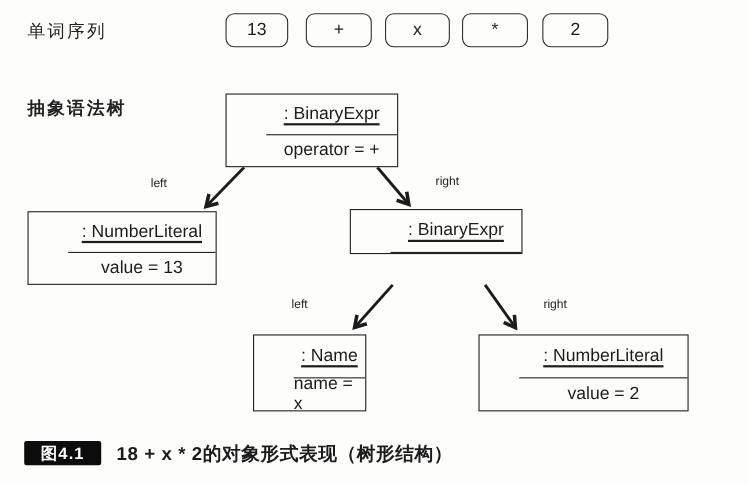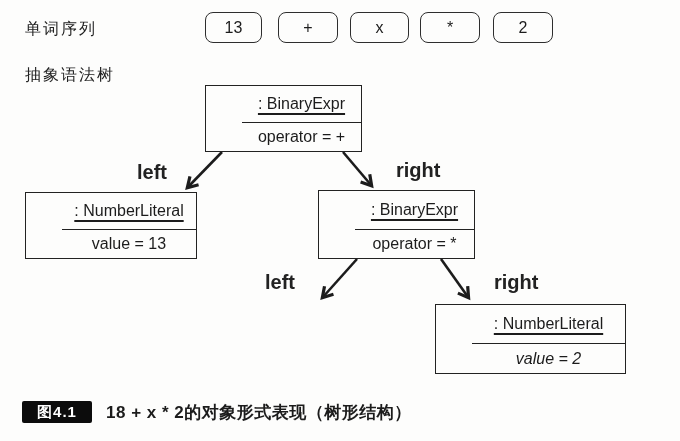--- a/index.html
+++ b/index.html
@@ -12,21 +12,21 @@
     font-family: "Liberation Sans", "DejaVu Sans", sans-serif;
     overflow: hidden;
   }
   .section-label {
     position: absolute;
     font-size: 16px;
     letter-spacing: 2px;
     color: #222;
   }
   #label-tokens { left: 25px; top: 19px; }
-  #label-tree   { left: 25px; top: 65px; }
+  #label-tree   { left: 25px; top: 89px; font-weight: bold; }
 
   .token {
     position: absolute;
     top: 12px;
     height: 31px;
     border: 1.6px solid #2e2e2e;
     border-radius: 8px;
     background: #fdfdfc;
     box-sizing: border-box;
     display: flex;
@@ -78,27 +78,26 @@
   #node-be2   { left: 318px; top: 190px; width: 157px; }
   #node-be2 .uml-title { height: 39px; }
   #node-be2 .uml-attr  { height: 28px; }
 
   #node-name  { left: 230px; top: 304px; width: 103px; }
   #node-name .uml-title { height: 39px; }
   #node-name .uml-attr  { height: 29px; }
 
   #node-nl2   { left: 435px; top: 304px; width: 191px; }
   #node-nl2 .uml-title { height: 39px; }
-  #node-nl2 .uml-attr  { height: 29px; font-style: italic; }
+  #node-nl2 .uml-attr  { height: 29px; }
 
   .edge-label {
     position: absolute;
-    font-size: 20px;
+    font-size: 11px;
     color: #222;
-    font-weight: bold;
   }
   #edge-label-0 { left: 137px; top: 161px; }
   #edge-label-1 { left: 396px; top: 159px; }
   #edge-label-2 { left: 265px; top: 271px; }
   #edge-label-3 { left: 494px; top: 271px; }
 
   svg.edges {
     position: absolute;
     left: 0; top: 0;
     width: 680px; height: 441px;
@@ -178,23 +177,28 @@
     <div class="uml-title">
       <span class="obj-name">: NumberLiteral</span>
     </div>
     <div class="uml-attr">value = 13</div>
   </div>
 
   <div class="uml-node" id="node-be2">
     <div class="uml-title">
       <span class="obj-name">: BinaryExpr</span>
     </div>
-    <div class="uml-attr">operator = *</div>
-  </div>
-
+  </div>
+
+  <div class="uml-node" id="node-name">
+    <div class="uml-title">
+      <span class="obj-name">: Name</span>
+    </div>
+    <div class="uml-attr">name = x</div>
+  </div>
 
   <div class="uml-node" id="node-nl2">
     <div class="uml-title">
       <span class="obj-name">: NumberLiteral</span>
     </div>
     <div class="uml-attr">value = 2</div>
   </div>
 
   <div class="caption">
     <div class="caption-badge">图4.1</div>

